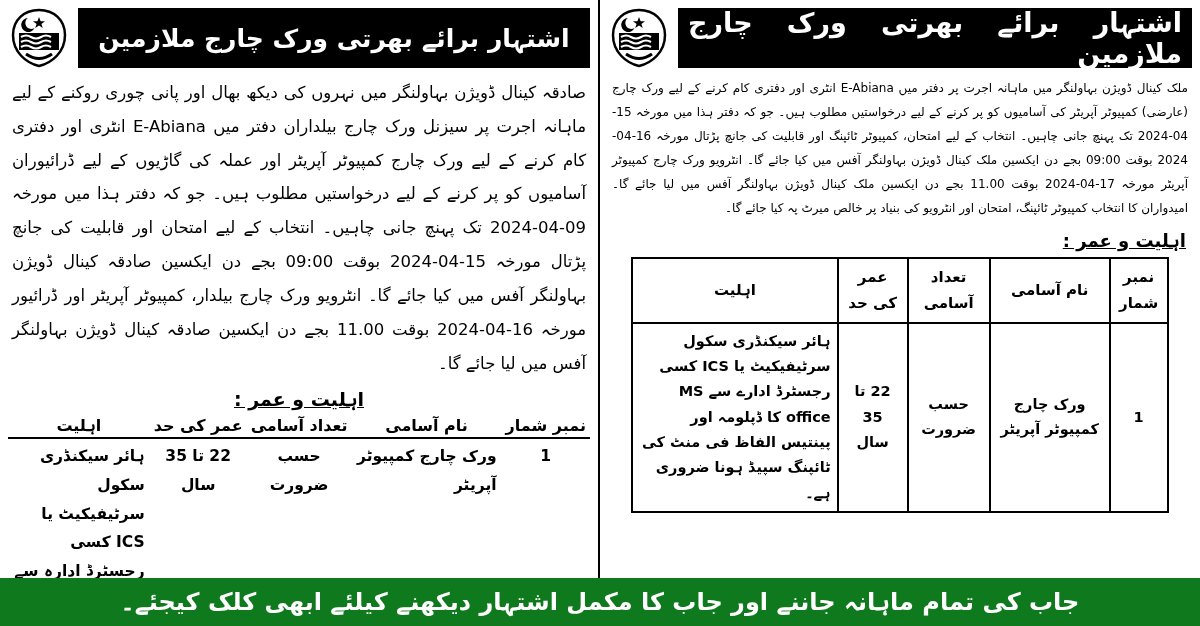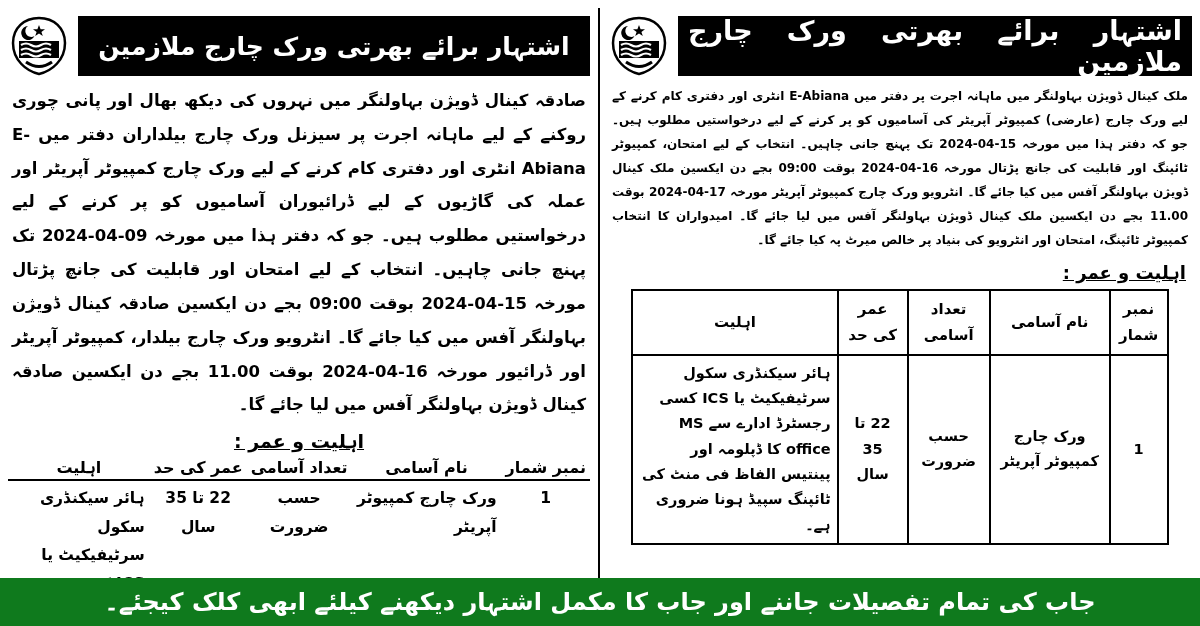--- a/index.html
+++ b/index.html
@@ -12,21 +12,21 @@
     position: relative;
     width: 1200px;
     height: 626px;
     background: #ffffff;
     overflow: hidden;
   }
 
   
   .ad-wrap {
     position: absolute;
-    left: 0; top: 8px;
+    left: 0; top: 0;
     width: 1200px;
     height: 578px;
     display: flex;
     flex-direction: row;
   }
   .col {
     position: relative;
     height: 100%;
     background: #fff;
     padding: 6px 8px 4px 8px;
@@ -71,21 +71,21 @@
   .rtl {
     direction: rtl;
     text-align: justify;
     text-align-last: right;
     unicode-bidi: plaintext;
   }
   .body-text {
     font-size: 16.5px;
     line-height: 2.05;
     color: #000;
-    font-weight: 700;
+    font-weight: 400;
     padding: 0 4px;
   }
   .col-right .body-text {
     font-size: 12px;
     line-height: 2.0;
   }
 
   
   .sec-head {
     direction: rtl;
@@ -263,16 +263,16 @@
             <td>22 تا 35 سال</td>
             <td class="rtl" style="text-align:right">ہائر سیکنڈری سکول سرٹیفیکیٹ یا ICS کسی رجسٹرڈ ادارے سے MS office کا ڈپلومہ اور پینتیس الفاظ فی منٹ کی ٹائپنگ سپیڈ ہونا ضروری ہے۔</td>
           </tr>
         </tbody>
       </table>
 
     </div>
   </div>
 
   <div class="cta">
-    <span>جاب کی تمام تفصیلات جاننے اور جاب کا مکمل اشتہار دیکھنے کیلئے ابھی کلک کیجئے۔</span>
+    <span>جاب کی تمام ماہانہ جاننے اور جاب کا مکمل اشتہار دیکھنے کیلئے ابھی کلک کیجئے۔</span>
   </div>
 
 </div>
 
 </body></html>

